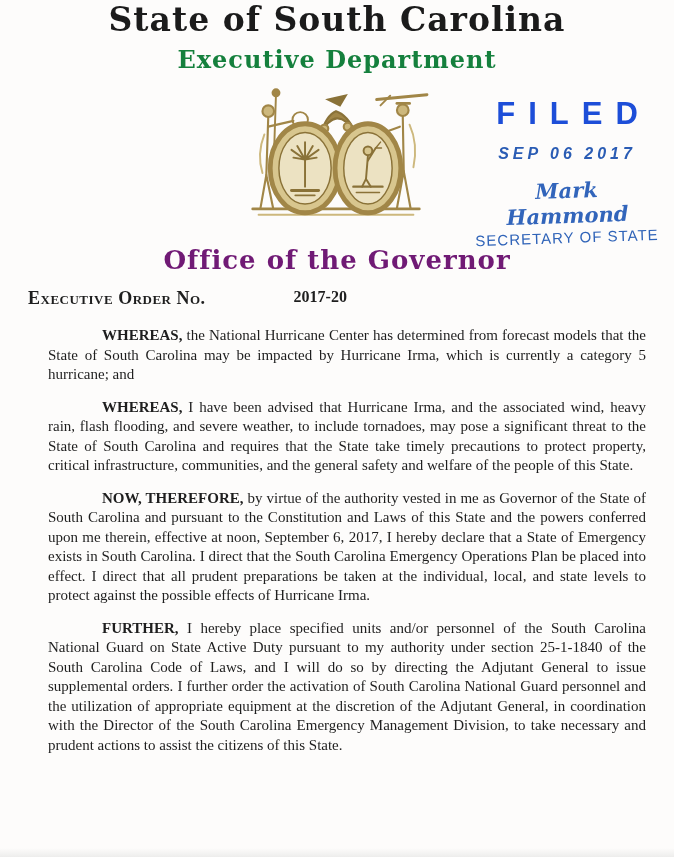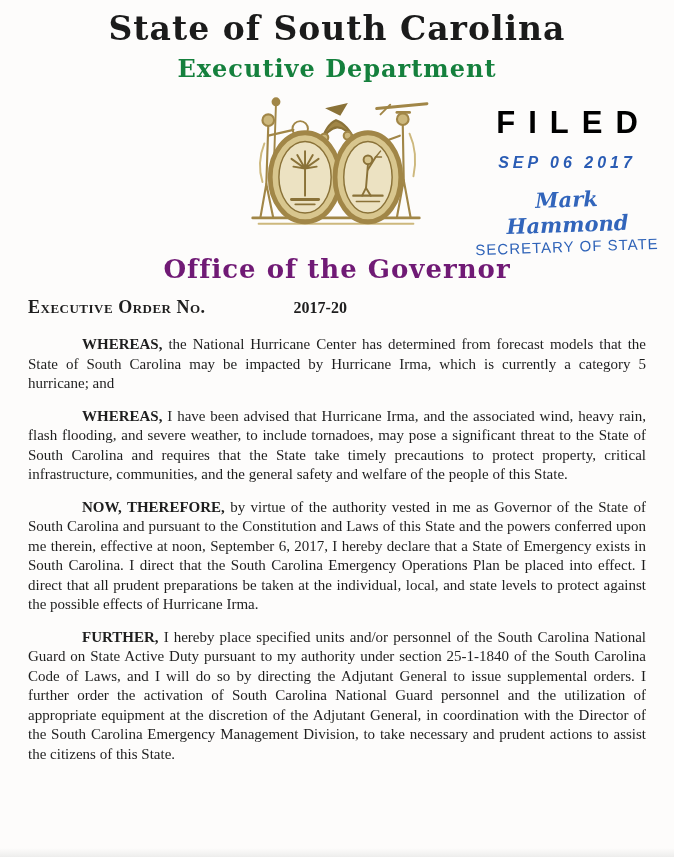--- a/index.html
+++ b/index.html
@@ -22,21 +22,20 @@
     background: linear-gradient(#fdfcfb, #ededec);
     pointer-events: none;
   }
   
   .doc-title {
     text-align: center;
     font-family: "DejaVu Serif", serif;
     font-weight: bold;
     font-size: 33px;
     letter-spacing: 1px;
-    padding-top: 9px;
     color: #1b1b1b;
   }
   .doc-subtitle {
     text-align: center;
     font-family: "DejaVu Serif", serif;
     font-weight: bold;
     font-size: 24px;
     letter-spacing: 1px;
     margin-top: 6px;
     color: #15803d;
@@ -60,21 +59,21 @@
     top: 16px;
     width: 190px;
     text-align: center;
   }
   .stamp-filed {
     font-family: "Liberation Sans", sans-serif;
     font-weight: bold;
     font-size: 31px;
     letter-spacing: 13px;
     padding-left: 13px; 
-    color: #000000;
+    color: #1d4ed8;
   }
   .stamp-date {
     font-family: "Liberation Sans", sans-serif;
     font-weight: bold;
     font-size: 16px;
     letter-spacing: 4px;
     margin-top: 13px;
     color: #2a5cb4;
     font-style: italic;
   }
@@ -100,21 +99,21 @@
     text-align: center;
     font-family: "DejaVu Serif", serif;
     font-weight: bold;
     font-size: 26px;
     letter-spacing: 1px;
     margin-top: 2px;
     color: #701a75;
   }
   .order-line {
     display: flex;
-    align-items: center;
+    align-items: flex-start;
     padding: 0 28px;
     margin-top: 13px;
   }
   .order-label {
     font-variant: small-caps;
     font-weight: bold;
     font-size: 18px;
     letter-spacing: 0.5px;
   }
   .order-number {
@@ -122,20 +121,21 @@
     font-size: 16px;
     margin-left: 88px;
   }
   
   .body-text {
     padding: 0 28px 0 28px;
     margin-top: 17px;
     font-size: 15px;
     line-height: 19.5px;
     text-align: justify;
+    margin-left: 20px;
   }
   .body-text p {
     text-indent: 54px;
     margin-bottom: 13px;
   }
   .lead { font-weight: bold; }
 </style>
 </head>
 <body>
 

